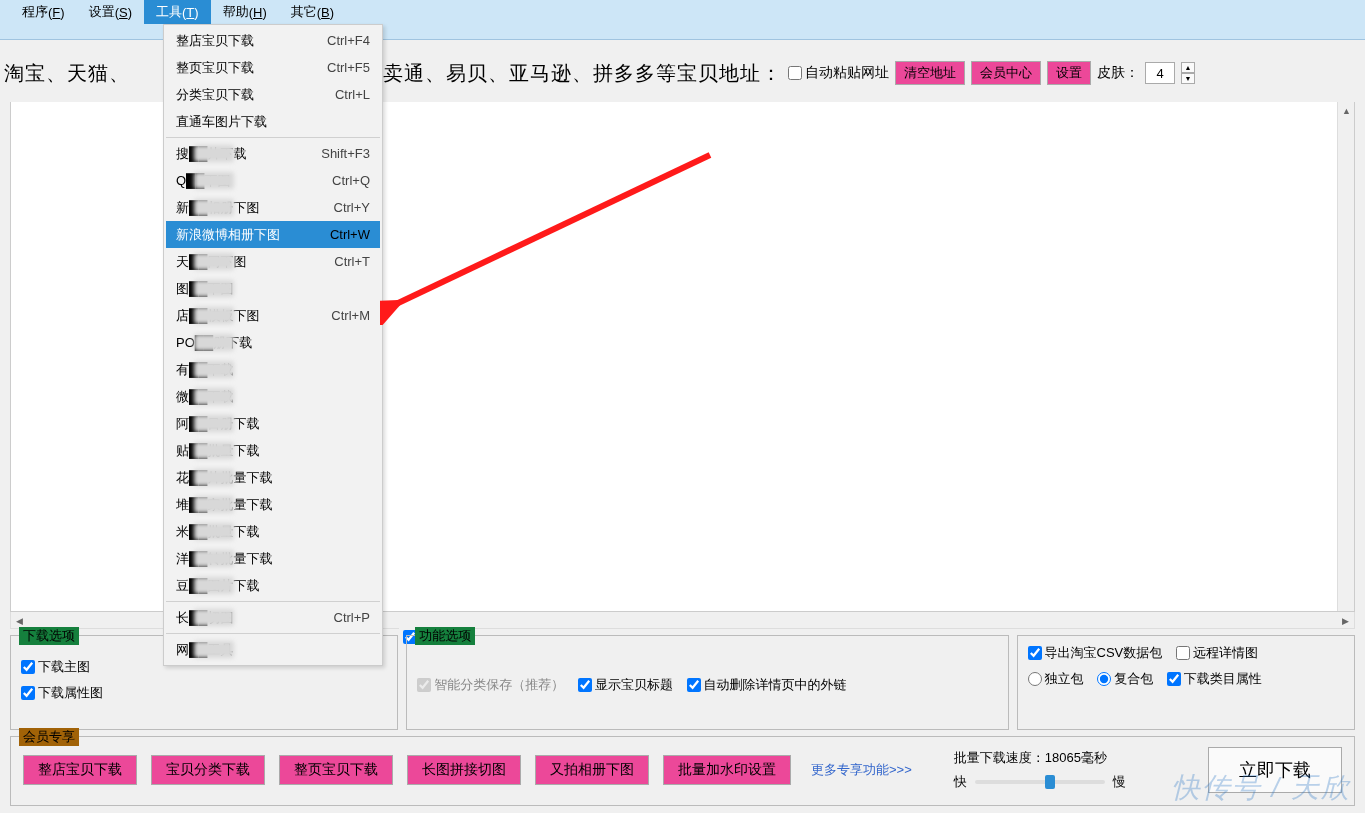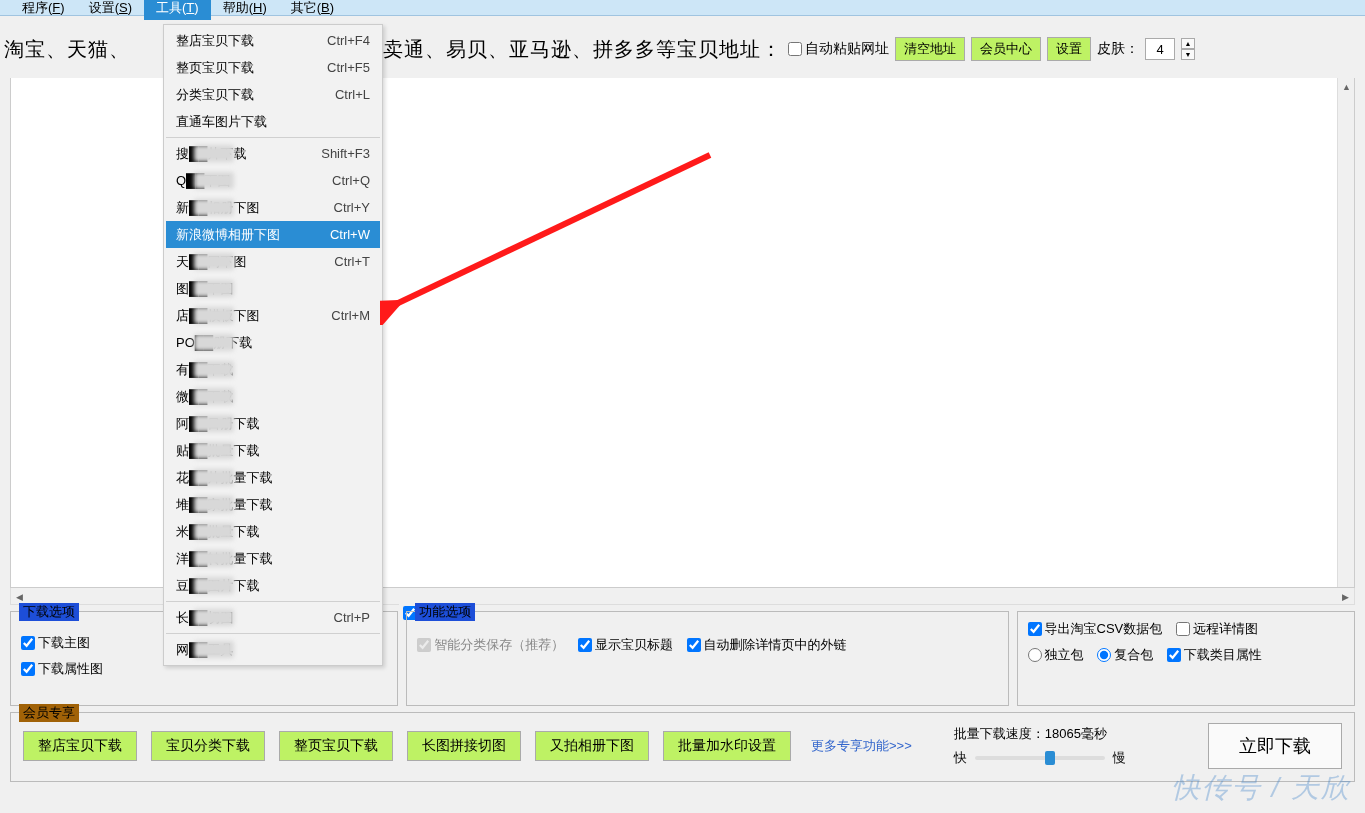--- a/index.html
+++ b/index.html
@@ -1,55 +1,55 @@
 <!DOCTYPE html>
 <html><head>
 <meta charset="utf-8">
 <style>
 * { margin: 0; padding: 0; box-sizing: border-box; font-family: "Microsoft YaHei", SimSun, sans-serif; }
 body { background: #f0f0f0; font-size: 13px; overflow: hidden; width: 1365px; height: 813px; position: relative; }
 
 
-.menubar { background: #cde6f7; display: flex; border-bottom: 1px solid #a0c4e0; height: 16px; align-items: center; padding: 0 10px; position: relative; z-index: 5; }
+.menubar { background: #cde6f7; display: flex; border-bottom: 1px solid #a0c4e0; height: 40px; padding: 0 10px; position: relative; z-index: 5; }
 .menubar .item { padding: 2px 12px; cursor: default; height: 24px; display: flex; align-items: center; }
 .menubar .item.active { background: #2a8dd4; color: #fff; }
 .menubar .item u { text-decoration: underline; }
 
 
 .dropdown { position: absolute; left: 163px; top: 24px; background: #f2f2f2; border: 1px solid #ccc; box-shadow: 2px 2px 4px rgba(0,0,0,0.15); width: 220px; z-index: 10; padding: 2px; }
 .dropdown .row { display: flex; justify-content: space-between; padding: 4px 10px; height: 27px; align-items: center; cursor: default; position: relative; }
 .dropdown .row.highlight { background: #2a8dd4; color: #fff; }
 .dropdown .sep { border-top: 1px solid #d0d0d0; margin: 2px 0; }
 .dropdown .label { flex: 1; white-space: nowrap; }
 .dropdown .shortcut { color: #444; margin-left: 18px; }
-.dropdown .row.highlight .shortcut { color: #ffffff; }
+.dropdown .row.highlight .shortcut { color: #000000; }
 .dropdown .blur { position: absolute; left: 28px; top: 5px; width: 40px; height: 17px; background: #d8d8d8; border-radius: 3px; filter: blur(2px); }
 
 
 .toolbarrow { display: flex; align-items: center; padding: 14px 12px 10px 4px; background: #f0f0f0; gap: 6px; height: 62px; font-size: 18px; }
 .toolbarrow .bigtext { font-size: 20px; letter-spacing: 1px; }
-.btn { background: #bef264; border: 1px solid #aaa; padding: 3px 8px; font-size: 13px; cursor: default; height: 24px; display: inline-flex; align-items: center; }
+.btn { background: #ec4899; border: 1px solid #aaa; padding: 3px 8px; font-size: 13px; cursor: default; height: 24px; display: inline-flex; align-items: center; }
 .skininput { width: 30px; height: 22px; border: 1px solid #aaa; text-align: center; font-size: 13px; }
 .spinbtns { display: flex; flex-direction: column; }
 .spinbtns .sp { width: 14px; height: 11px; border: 1px solid #aaa; background: #fafafa; font-size: 7px; display: flex; align-items: center; justify-content: center; line-height: 1; }
 input[type="checkbox"] { width: 14px; height: 14px; margin-right: 3px; vertical-align: middle; }
 input[type="radio"] { width: 14px; height: 14px; margin-right: 3px; vertical-align: middle; }
 
 
 .mainarea { background: #fff; border: 1px solid #ccc; margin: 0 10px; height: 510px; position: relative; border-top: none; }
 .mainarea .vscroll { position: absolute; right: 0; top: 0; width: 17px; height: 100%; background: #f0f0f0; border-left: 1px solid #ddd; }
 .mainarea .vscroll .arrowup { position: absolute; top: 0; width: 17px; height: 17px; display: flex; align-items:center; justify-content:center; font-size:9px; color:#666; }
 .hscroll { margin: 0 10px; height: 17px; background: #f0f0f0; border: 1px solid #ddd; border-top: none; position: relative; }
 .hscroll .arrowl { position: absolute; left: 0; width: 17px; height: 17px; display:flex;align-items:center;justify-content:center;font-size:9px;color:#666; }
 .hscroll .arrowr { position: absolute; right: 0; width: 17px; height: 17px; display:flex;align-items:center;justify-content:center;font-size:9px;color:#666; }
 
 
 .lower { display: flex; gap: 8px; padding: 6px 10px 0 10px; }
 .fieldset { border: 1px solid #bbb; padding: 8px 10px 10px 10px; position: relative; font-size: 13px; }
-.fieldset .legend { position: absolute; top: -9px; left: 8px; background: #1d4ed8; padding: 0 4px; font-size: 13px; }
+.fieldset .legend { position: absolute; top: -9px; left: 8px; background: #15803d; padding: 0 4px; font-size: 13px; }
 .fs1 { width: 390px; height: 95px; }
 .fs2 { width: 605px; height: 95px; }
 .fs3 { width: 340px; height: 95px; }
 .col { display: inline-flex; align-items: center; margin-right: 10px; margin-bottom: 8px; }
 .col label { display: inline-flex; align-items: center; }
 .muted { color: #888; }
 .numinput { width: 44px; height: 22px; border: 1px solid #aaa; text-align: center; font-size: 13px; }
 .selectsmall { width: 40px; height: 22px; border: 1px solid #aaa; font-size: 13px; background:#fff; }
 
 
@@ -248,21 +248,21 @@
           <label>
             <input type="checkbox" checked="" style="">
             <span>下载属性图</span>
           </label>
         </div>
     </div>
   </div>
 
   <div class="fieldset fs2">
     <div class="legend">功能选项</div>
-    <div style="margin-top:16px">
+    <div style="margin-top:32px">
       <span class="col muted">
           <label>
             <input type="checkbox" checked="" disabled="" style="">
             <span>智能分类保存（推荐）</span>
           </label>
         </span>
       <span class="col">
           <label>
             <input type="checkbox" checked="" style="">
             <span>显示宝贝标题</span>

